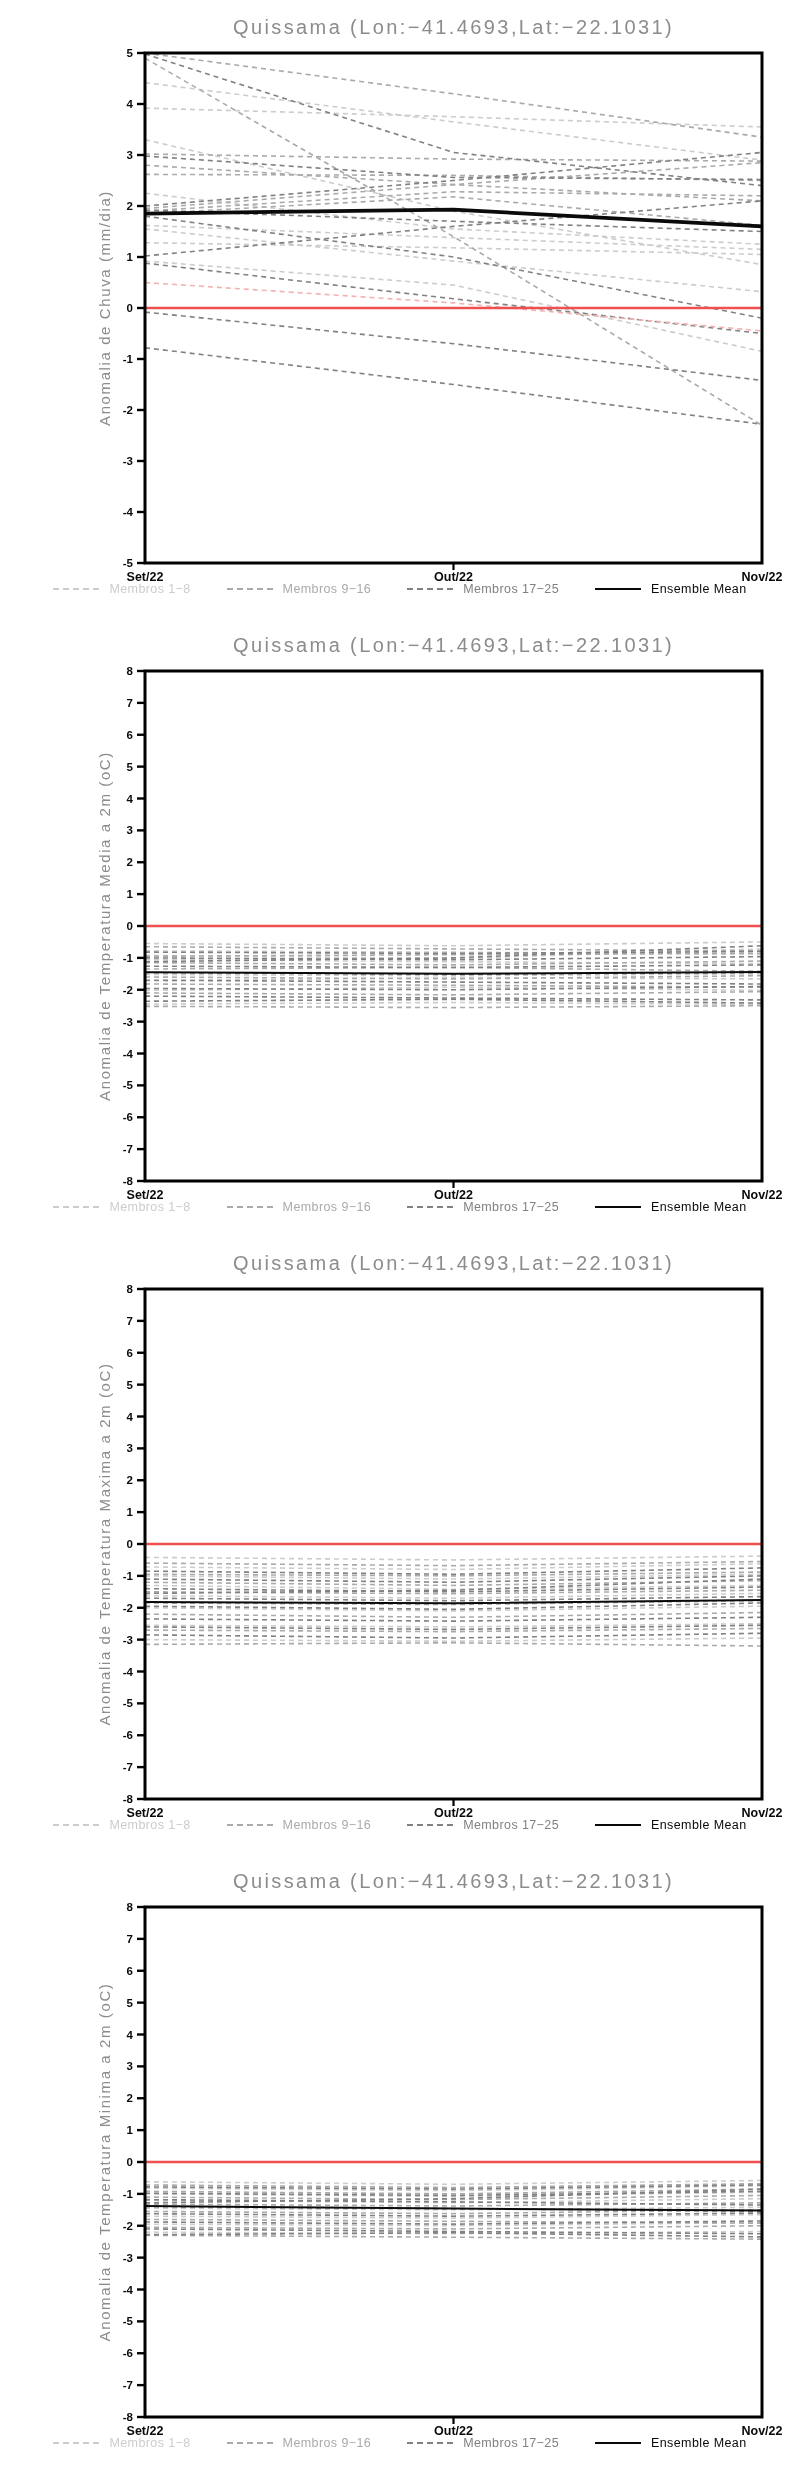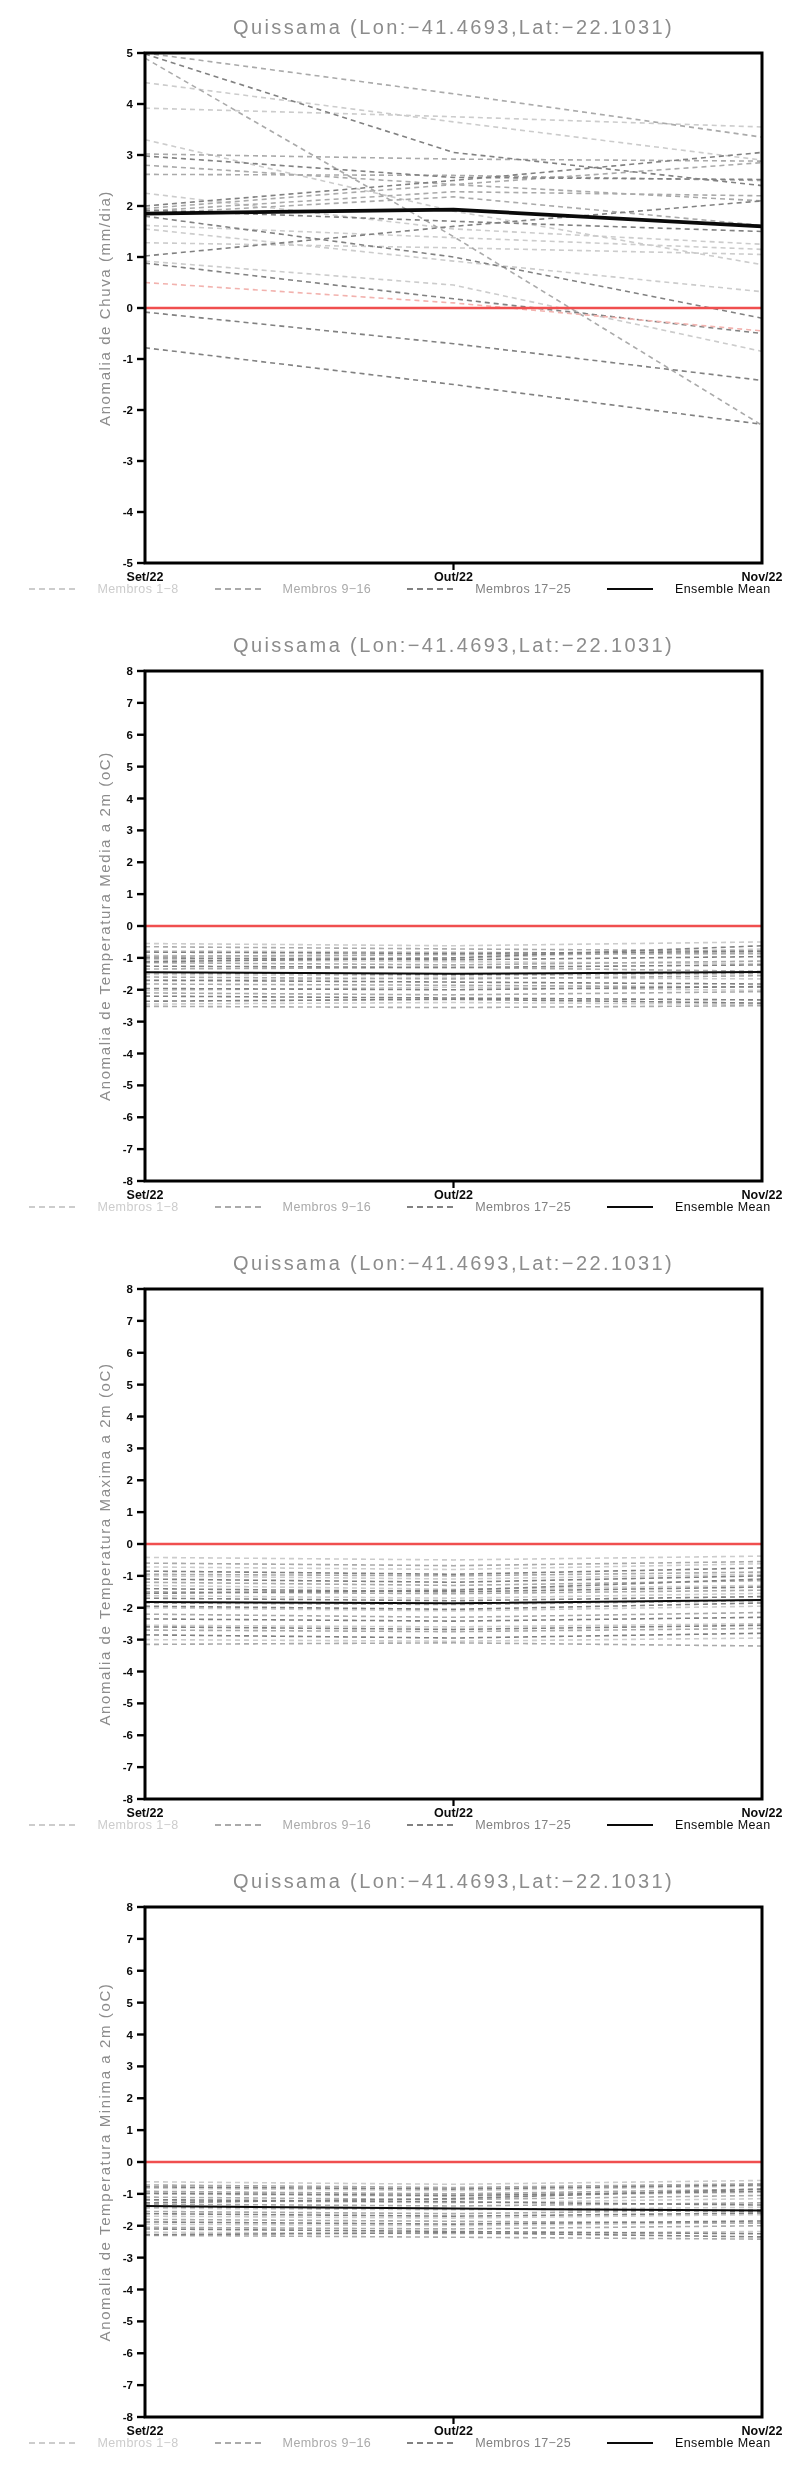--- a/index.html
+++ b/index.html
@@ -17,21 +17,21 @@
     color:#8c8c8c;font-size:15px;letter-spacing:1.6px;white-space:nowrap;
   }
   svg.plot{position:absolute;left:0;top:0;}
   svg text{font-family:"Liberation Sans",sans-serif;}
   .legend{
     position:absolute;left:0;top:582px;width:100%;
     display:flex;justify-content:center;align-items:center;gap:36px;
   }
   .legend-item{display:flex;align-items:center;gap:10px;}
   .legend-line{width:46px;height:0;}
-  .legend-label{font-size:12.5px;letter-spacing:0.4px;white-space:nowrap;margin-left:12px;}
+  .legend-label{font-size:12.5px;letter-spacing:0.4px;white-space:nowrap;}
 </style>
 </head>
 <body>
 
 <div class="page">
 
   <div class="panel">
     <div class="chart-title">Quissama (Lon:−41.4693,Lat:−22.1031)</div>
     <div class="ylabel">Anomalia de Chuva (mm/dia)</div>
     <svg class="plot" width="800" height="618" viewBox="0 0 800 618">

